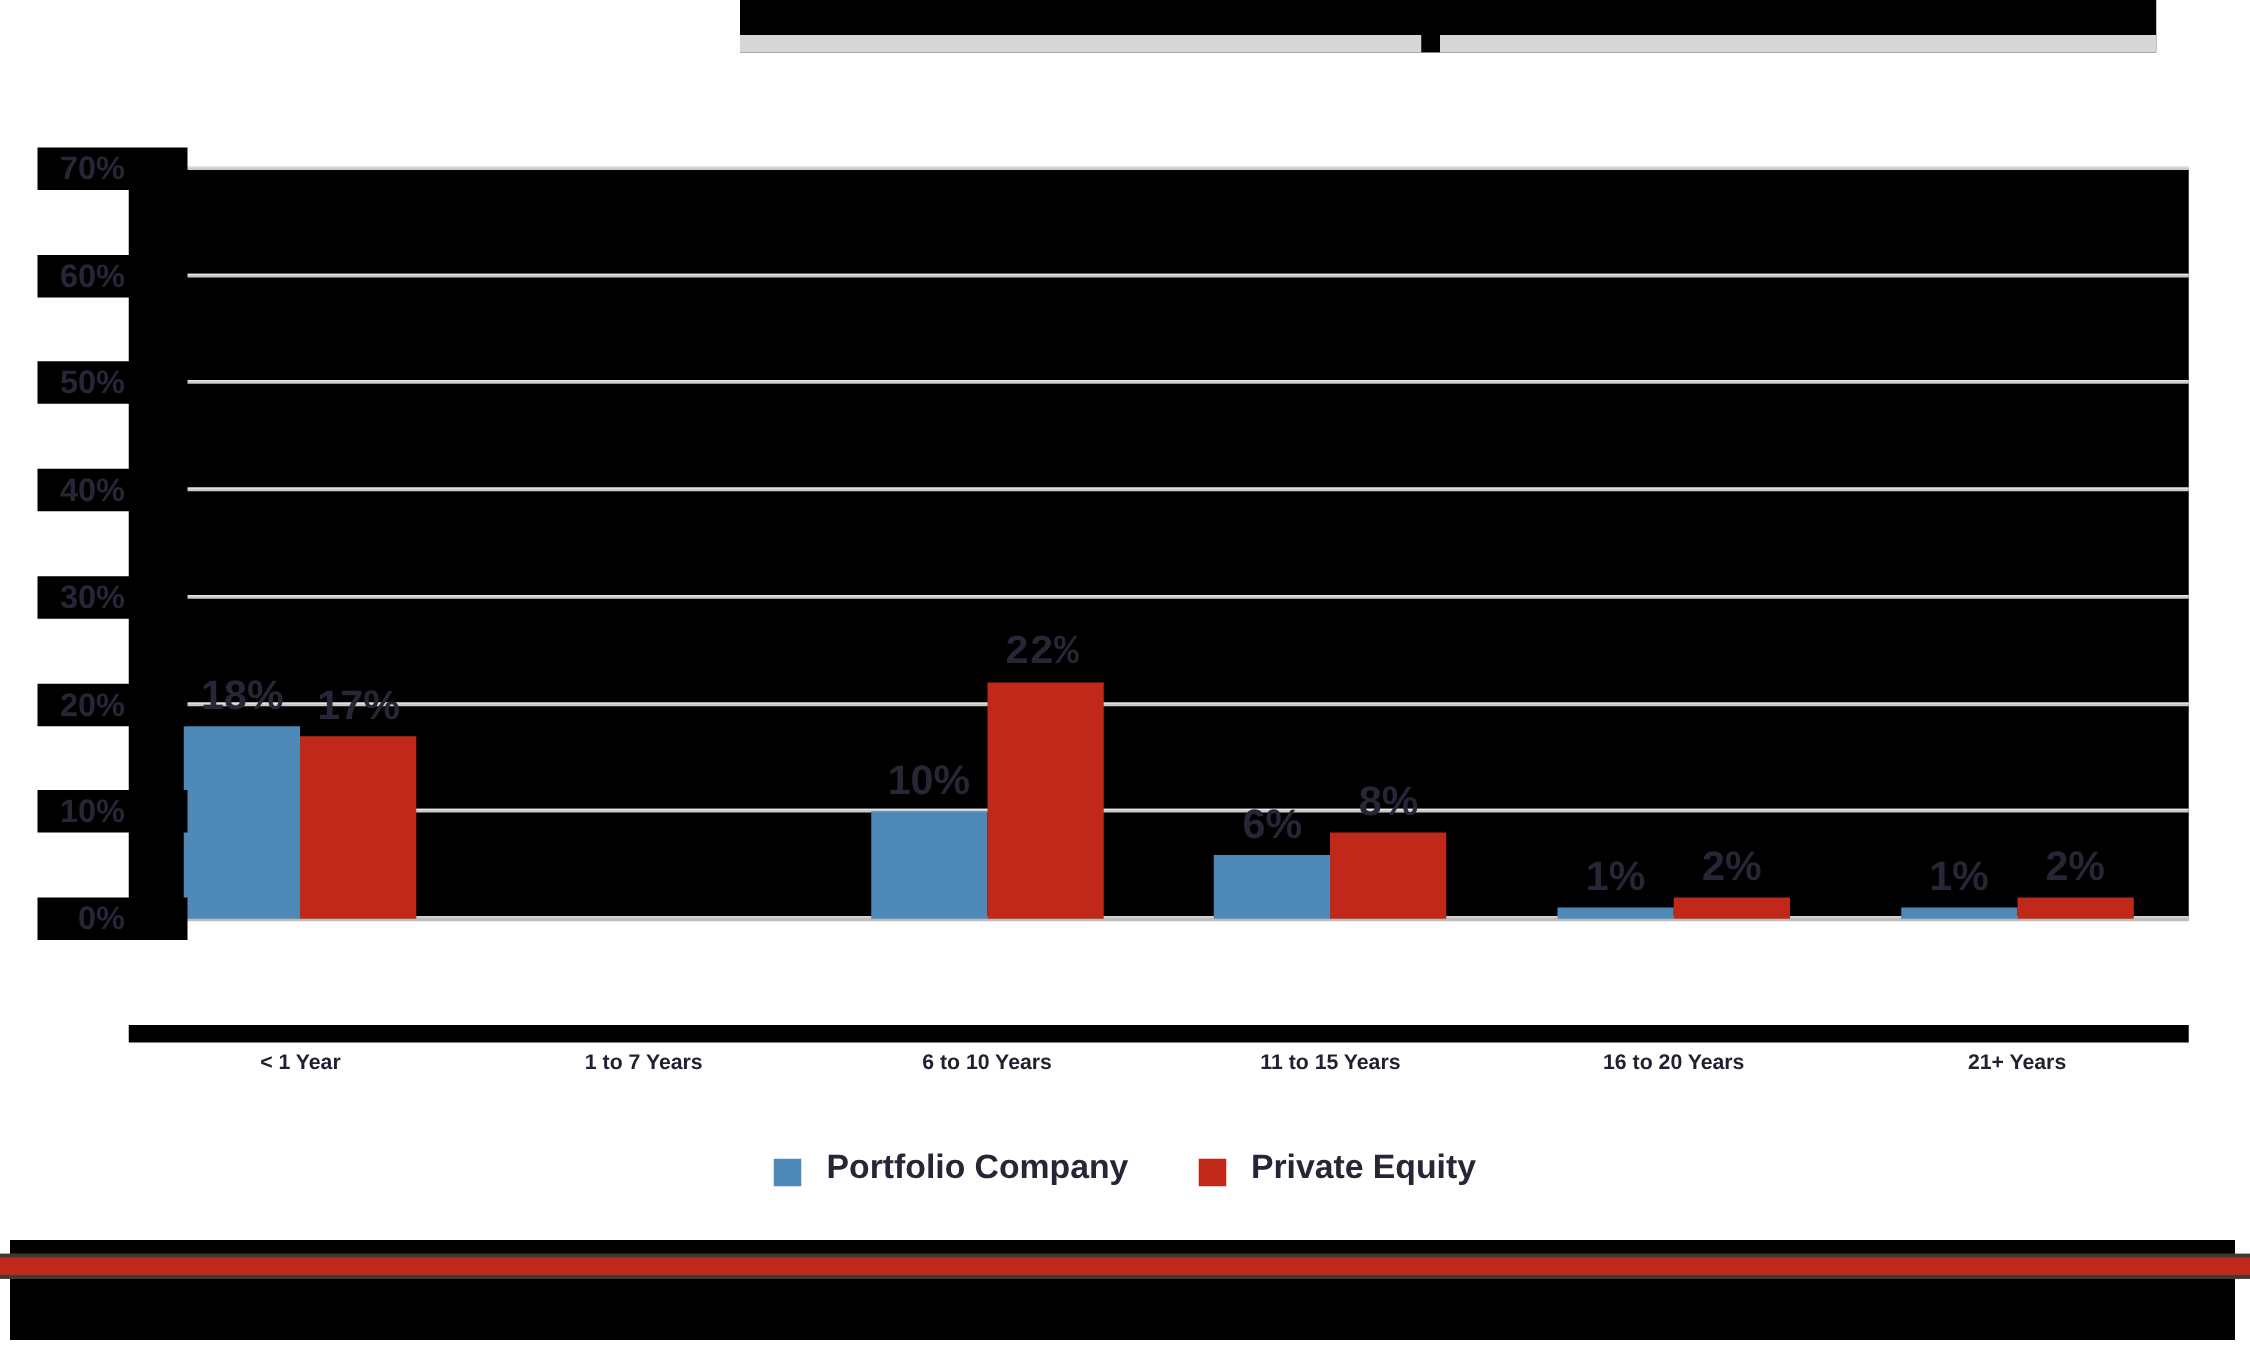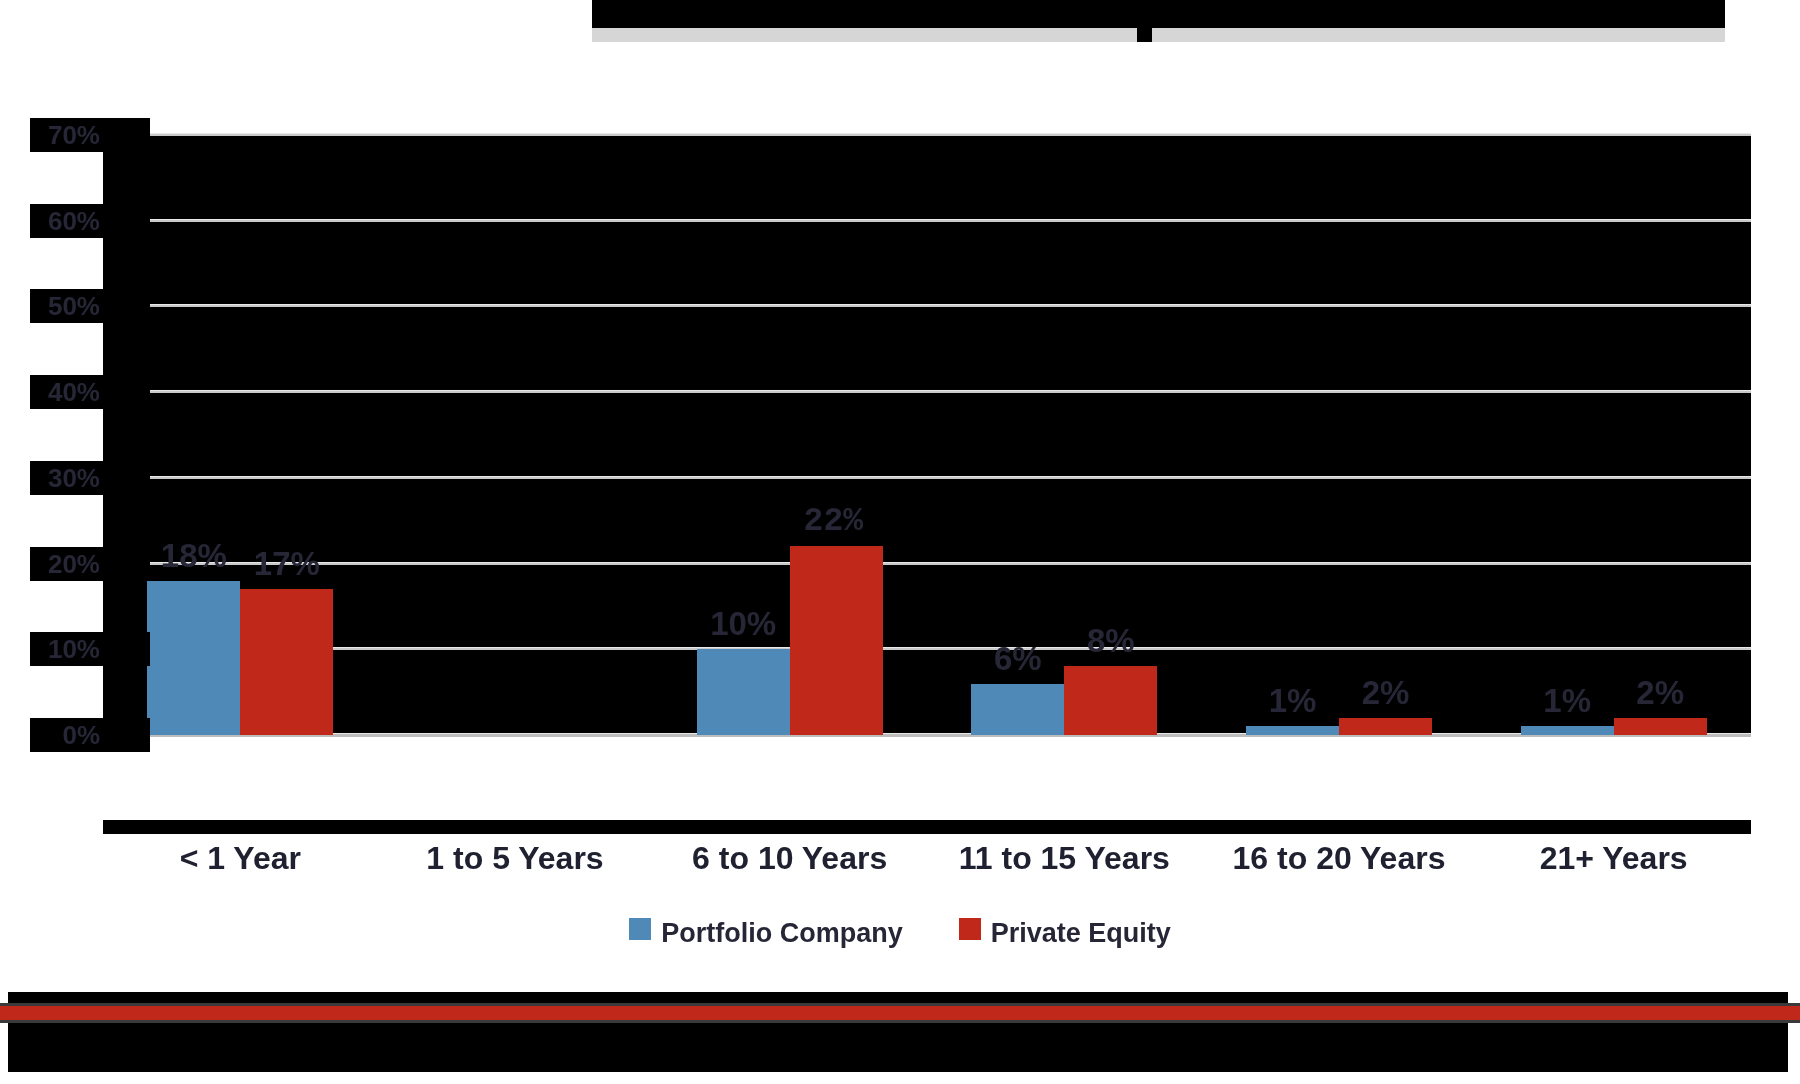--- a/index.html
+++ b/index.html
@@ -151,43 +151,43 @@
     position: absolute;
     left: 103px;
     top: 820px;
     width: 1648px;
     height: 14px;
     background: #000000;
   }
   .xlabel {
     position: absolute;
     top: 12px;
-    font-size: 32px;
+    font-size: 17px;
     font-weight: bold;
     color: #1f2030;
     text-align: center;
     white-space: nowrap;
     transform: translateX(-50%);
   }
 
   
   #legend {
     position: absolute;
     left: 0;
     top: 918px;
     width: 1800px;
     display: flex;
     justify-content: center;
     align-items: center;
     gap: 56px;
   }
   .legend-item {
     display: flex;
-    align-items: flex-start;
-    gap: 10px;
+    align-items: flex-end;
+    gap: 20px;
   }
   .legend-swatch {
     width: 22px;
     height: 22px;
     display: inline-block;
   }
   .legend-swatch.blue { background: #4e89b8; }
   .legend-swatch.red  { background: #c0281a; }
   .legend-label {
     font-size: 27px;
@@ -282,21 +282,21 @@
         <div class="bar-label" style="left: 90.8333px; bottom: 14.5714px;">1%</div>
         <div class="bar red" style="left: 137.333px; width: 93px; height: 17.1429px;"></div>
         <div class="bar-label" style="left: 183.833px; bottom: 23.1429px;">2%</div>
       </div>
     </div>
 </div>
 
 <div id="xaxis-redaction"></div>
 <div id="xlabels">
     <div class="xlabel" style="left: 137.333px;">&lt; 1 Year</div>
-    <div class="xlabel" style="left: 412px;">1 to 5 Years</div>
+    <div class="xlabel" style="left: 412px;">1 to 7 Years</div>
     <div class="xlabel" style="left: 686.667px;">6 to 10 Years</div>
     <div class="xlabel" style="left: 961.333px;">11 to 15 Years</div>
     <div class="xlabel" style="left: 1236px;">16 to 20 Years</div>
     <div class="xlabel" style="left: 1510.67px; text-align: right;">21+ Years</div>
   </div>
 
 <div id="legend">
     <div class="legend-item">
       <span class="legend-swatch blue"></span>
       <span class="legend-label">Portfolio Company</span>

